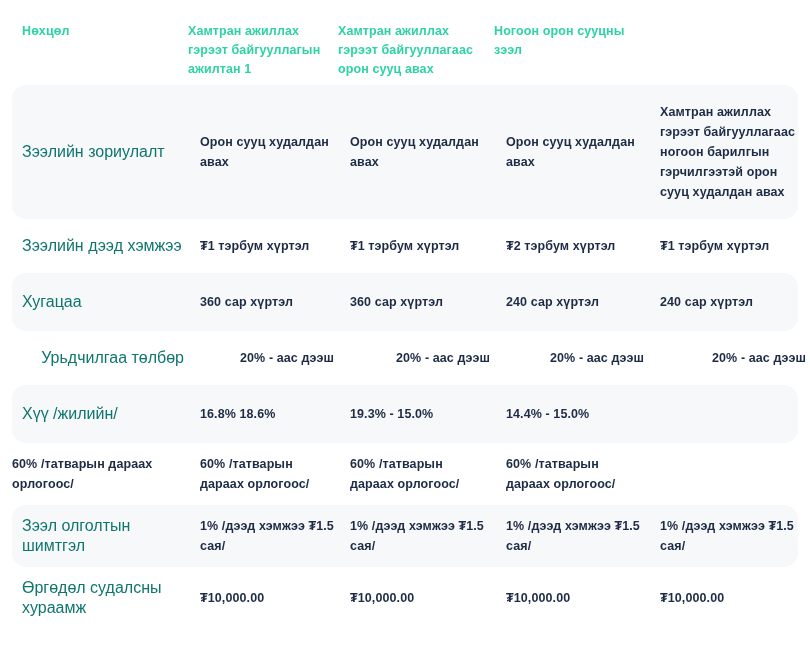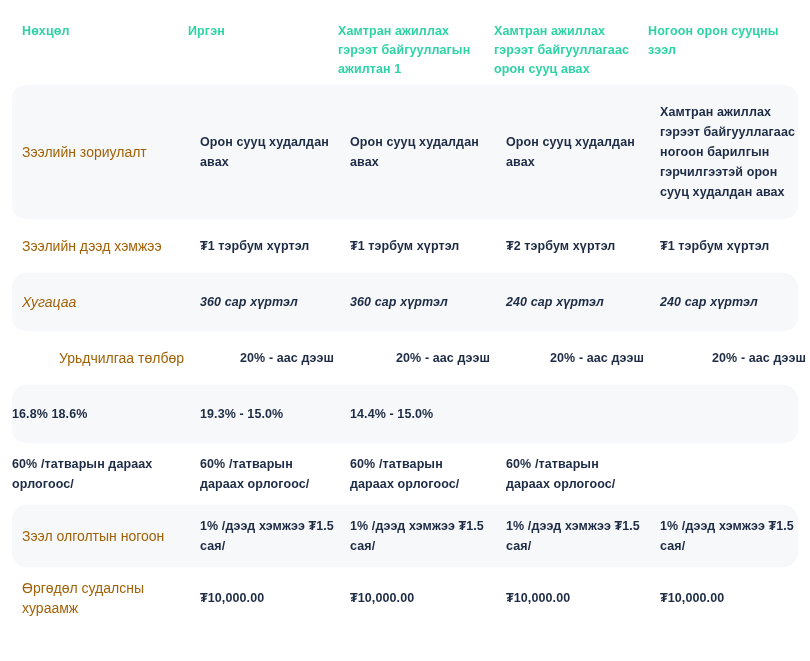--- a/index.html
+++ b/index.html
@@ -53,53 +53,52 @@
     margin-left: 12px;
     border-radius: 14px;
     align-items: center;
     background: transparent;
   }
   .row.shaded {
     background: #f7f8fa;
   }
 
   .cell-label {
-    color: #a16207;
-    font-size: 14px;
+    color: #0f766e;
+    font-size: 16px;
     line-height: 20px;
     font-weight: 400;
     padding: 10px 16px 10px 10px;
   }
   .cell-value {
     color: #1d2b45;
     font-size: 12.5px;
     line-height: 20px;
     font-weight: bold;
     padding: 10px 16px 10px 0;
     letter-spacing: 0.1px;
   }
 
   
   .row.r0 { min-height: 134px; }
   .row.r1 { min-height: 54px; }
-  .row.r2 { min-height: 58px; font-style: italic; }
+  .row.r2 { min-height: 58px; }
   .row.r3 { min-height: 54px; text-align: right; }
   .row.r4 { min-height: 58px; }
   .row.r5 { min-height: 62px; }
   .row.r6 { min-height: 62px; }
   .row.r7 { min-height: 62px; }
 </style>
 </head>
 <body>
 
 <div class="comparison-table">
 
   <div class="header-band">
     <div class="th first">Нөхцөл</div>
-    <div class="th c2">Иргэн</div>
     <div class="th c2">Хамтран ажиллах гэрээт байгууллагын ажилтан 1</div>
     <div class="th c2">Хамтран ажиллах гэрээт байгууллагаас орон сууц авах</div>
     <div class="th c2">Ногоон орон сууцны зээл</div>
   </div>
 
   <div class="row r0 shaded">
     <div class="cell-label">Зээлийн зориулалт</div>
     <div class="cell-value">Орон сууц худалдан авах</div>
     <div class="cell-value">Орон сууц худалдан авах</div>
     <div class="cell-value">Орон сууц худалдан авах</div>
@@ -124,34 +123,35 @@
 
   <div class="row r3">
     <div class="cell-label">Урьдчилгаа төлбөр</div>
     <div class="cell-value">20% - аас дээш</div>
     <div class="cell-value">20% - аас дээш</div>
     <div class="cell-value">20% - аас дээш</div>
     <div class="cell-value">20% - аас дээш</div>
   </div>
 
   <div class="row r4 shaded">
+    <div class="cell-label">Хүү /жилийн/</div>
     <div class="cell-value">16.8% 18.6%</div>
     <div class="cell-value">19.3% - 15.0%</div>
     <div class="cell-value">14.4% - 15.0%</div>
   </div>
 
   <div class="row r5">
     <div class="cell-value">60% /татварын дараах орлогоос/</div>
     <div class="cell-value">60% /татварын дараах орлогоос/</div>
     <div class="cell-value">60% /татварын дараах орлогоос/</div>
     <div class="cell-value">60% /татварын дараах орлогоос/</div>
   </div>
 
   <div class="row r6 shaded">
-    <div class="cell-label">Зээл олголтын ногоон</div>
+    <div class="cell-label">Зээл олголтын шимтгэл</div>
     <div class="cell-value">1% /дээд хэмжээ ₮1.5 сая/</div>
     <div class="cell-value">1% /дээд хэмжээ ₮1.5 сая/</div>
     <div class="cell-value">1% /дээд хэмжээ ₮1.5 сая/</div>
     <div class="cell-value">1% /дээд хэмжээ ₮1.5 сая/</div>
   </div>
 
   <div class="row r7">
     <div class="cell-label">Өргөдөл судалсны хураамж</div>
     <div class="cell-value">₮10,000.00</div>
     <div class="cell-value">₮10,000.00</div>

